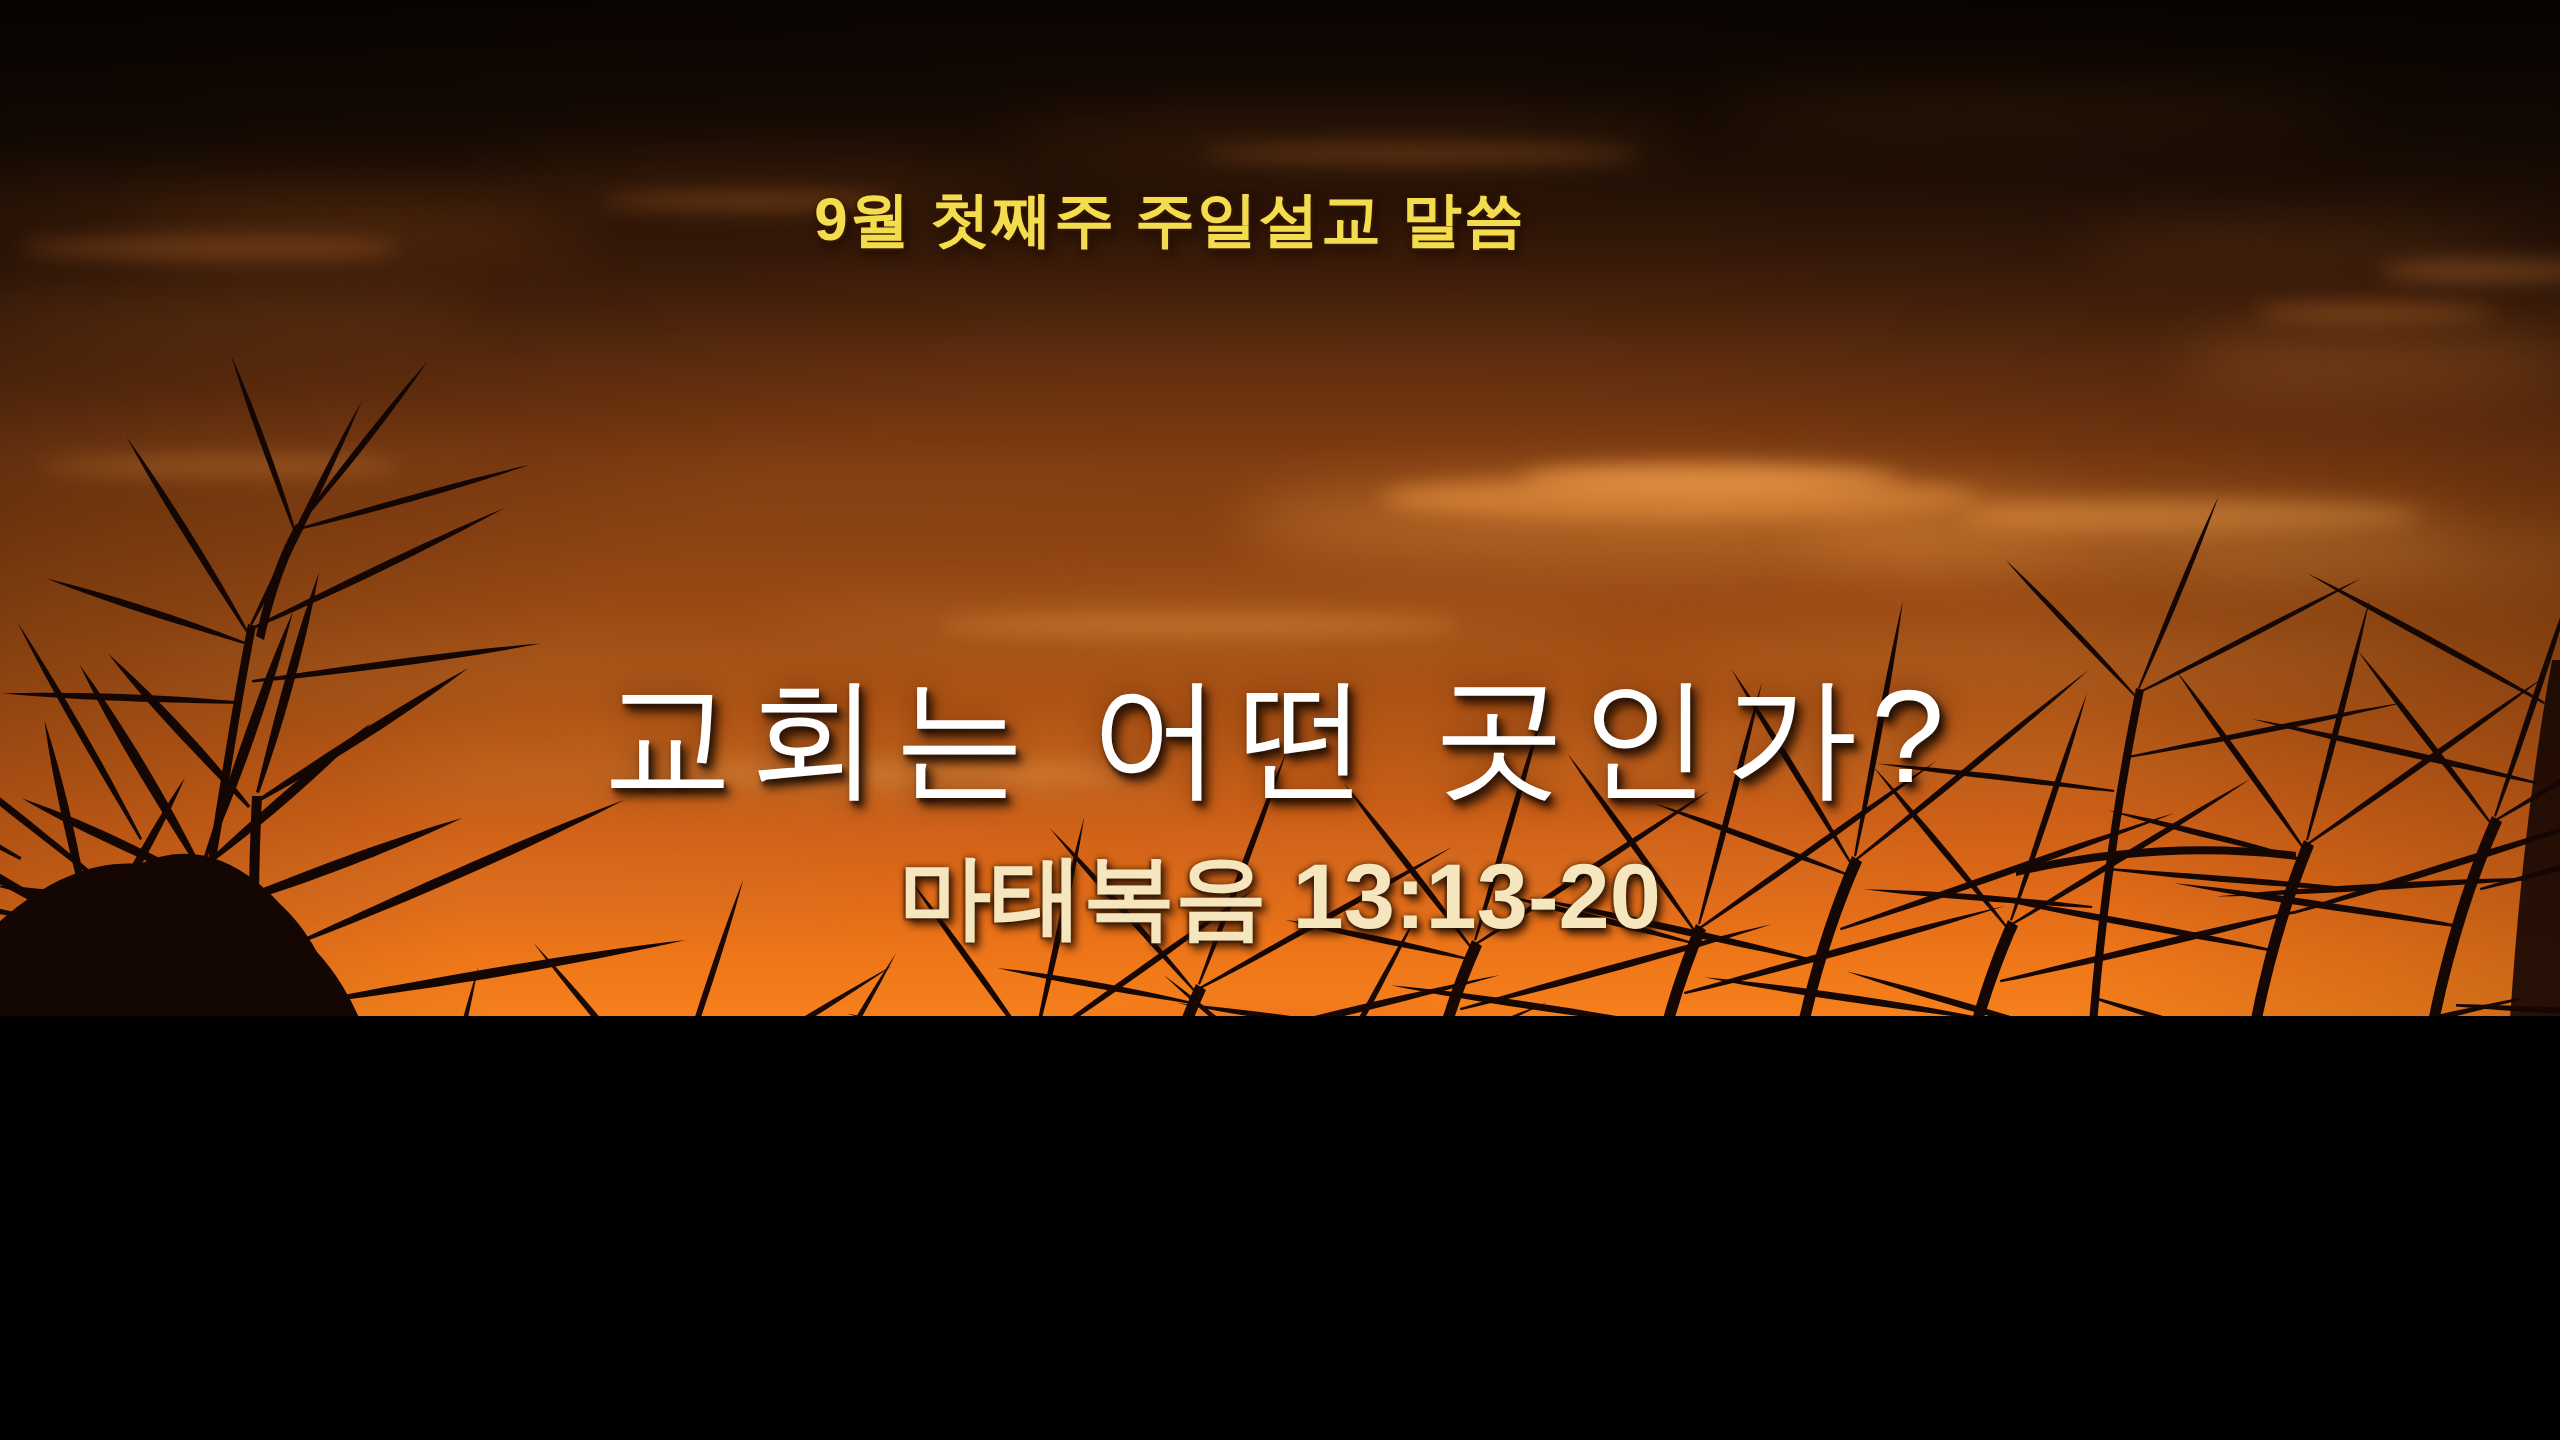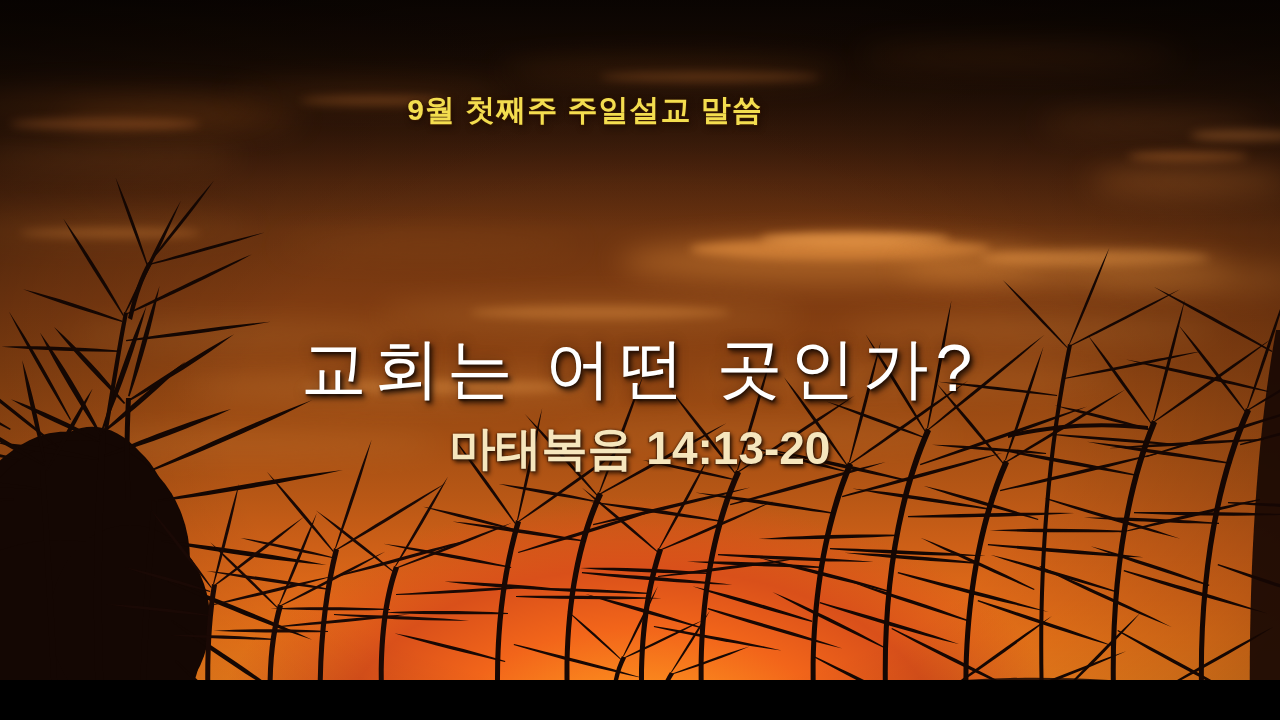--- a/index.html
+++ b/index.html
@@ -3,21 +3,21 @@
 <meta charset="utf-8">
 <style>
   html, body {
     margin: 0;
     padding: 0;
     background: #000;
   }
   #slide {
     position: relative;
     width: 1280px;
-    height: 680px;
+    height: 508px;
     overflow: hidden;
     font-family: "Liberation Sans", "DejaVu Sans", sans-serif;
     background: #2a1309;
   }
 
   
   .sky {
     position: absolute;
     inset: 0;
     background:
@@ -759,15 +759,15 @@
             <use href="#leafR" transform="scale(0.8,0.2)"></use>
           </g>
       </g>
     </svg>
   </div>
 
   <div class="subtitle-line">9월 첫째주 주일설교 말씀</div>
 
   <div class="main-title">교회는 어떤 곳인가?</div>
 
-  <div class="scripture">마태복음 14:13-20</div>
+  <div class="scripture">마태복음 13:13-20</div>
 
 </div>
 
 </body></html>

